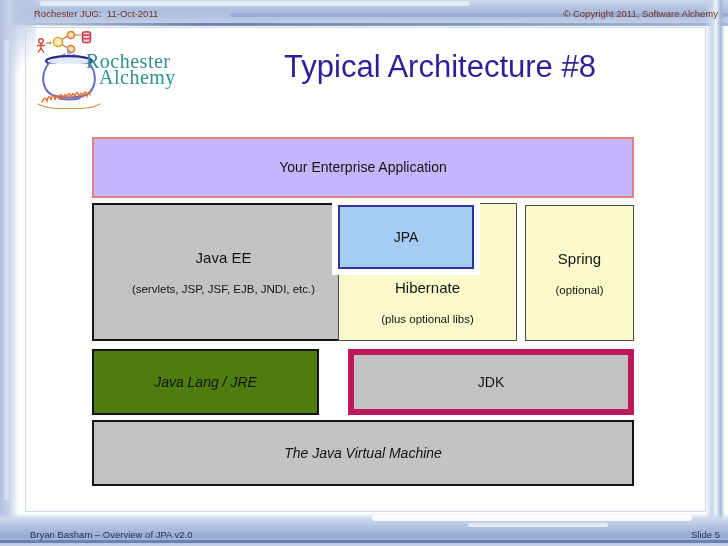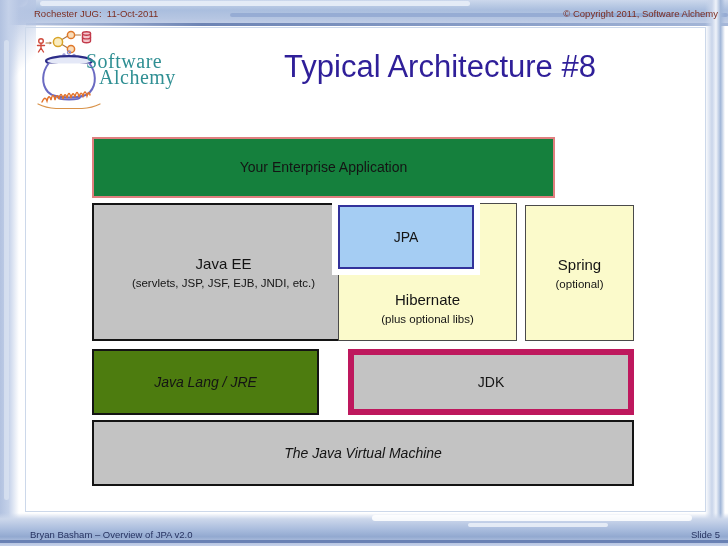--- a/index.html
+++ b/index.html
@@ -47,22 +47,22 @@
   .logo{position:absolute;left:34px;top:30px;width:182px;height:82px;z-index:4;}
   .logo svg{position:absolute;left:0;top:0;}
   .logo-text{position:absolute;left:52px;top:23px;font-family:"Liberation Serif",serif;
     color:#2f8f93;font-size:20px;line-height:16px;letter-spacing:.5px;}
   .logo-text .l2{margin-left:13px;display:block;}
   
   .box{position:absolute;box-sizing:border-box;display:flex;flex-direction:column;
     align-items:center;justify-content:center;text-align:center;color:#141414;}
   .box .label{font-size:14px;line-height:17px;}
   .box .label.lg{font-size:15px;line-height:18px;}
-  .box .sub{font-size:11.5px;line-height:14px;margin-top:3px;}
-  #box-enterprise{left:92px;top:137px;width:463px;height:61px;background:#15803d;border:2px solid #e07f7f;text-align:right;}
+  .box .sub{font-size:11.5px;line-height:14px;margin-top:15px;}
+  #box-enterprise{left:92px;top:137px;width:542px;height:61px;background:#c4b5fd;border:2px solid #e07f7f;text-align:right;}
   #box-javaee{left:92px;top:203px;width:263px;height:138px;background:#c3c3c3;border:2px solid #141414;}
   #box-hibernate{left:338px;top:203px;width:179px;height:138px;background:#fbfacb;
     border:1.5px solid #4a4a4a;justify-content:flex-end;padding-bottom:14px;z-index:1;text-align:right;}
   #box-jpa{left:338px;top:205px;width:136px;height:64px;background:#a5cdf3;
     border:2px solid #32329b;box-shadow:0 0 0 6px #ffffff;z-index:2;}
   #box-spring{left:525px;top:205px;width:109px;height:136px;background:#fbfacb;border:1.5px solid #4a4a4a;}
   #box-jre{left:92px;top:349px;width:227px;height:66px;background:#4d7c0f;border:2px solid #141414;font-style:italic;}
   #box-jdk{left:348px;top:349px;width:286px;height:66px;background:#c3c3c3;border:6px solid #be185d;}
   #box-jvm{left:92px;top:420px;width:542px;height:66px;background:#c3c3c3;border:2px solid #141414;font-style:italic;}
 </style>
@@ -125,21 +125,21 @@
         <path d="M14.5 33.5 C 8 42 7 54 14 62 C 17 65.5 24 67.5 35 67.5 C 46 67.5 53 65.5 56 62 C 63 54 62 42 55.5 33.5" fill="#ffffff" stroke="#6a6ac2" stroke-width="2"></path>
         <path d="M24 67.5 C 24 70 46 70 46 67.5" stroke="#6a6ac2" stroke-width="2"></path>
 
         <g stroke="#e2722a" stroke-width="1.4">
           <path d="M8 72 q3 -7 5 -1 q2 -8 4 -1 q2 -9 4 0 q2 -8 4 -1 q2 -9 4 0 q2 -8 4 -1 q2 -9 4 0 q2 -8 4 -1 q2 -9 4 0 q2 -7 4 -1 q2 -8 4 0 q2 -6 3 -1"></path>
         </g>
         <path d="M4 74 q8 4 18 4.5 M66 74 q-8 4 -18 4.5 M22 78.5 h26" stroke="#d9934a" stroke-width="1.2" fill="none"></path>
       </g>
     </svg>
     <div class="logo-text">
-      <span class="l1">Software</span>
+      <span class="l1">Rochester</span>
       <span class="l2">Alchemy</span>
     </div>
   </div>
 
   <div class="title">Typical Architecture #8</div>
 
   <div class="box" id="box-enterprise">
     <div class="label">Your Enterprise Application</div>
   </div>
 

